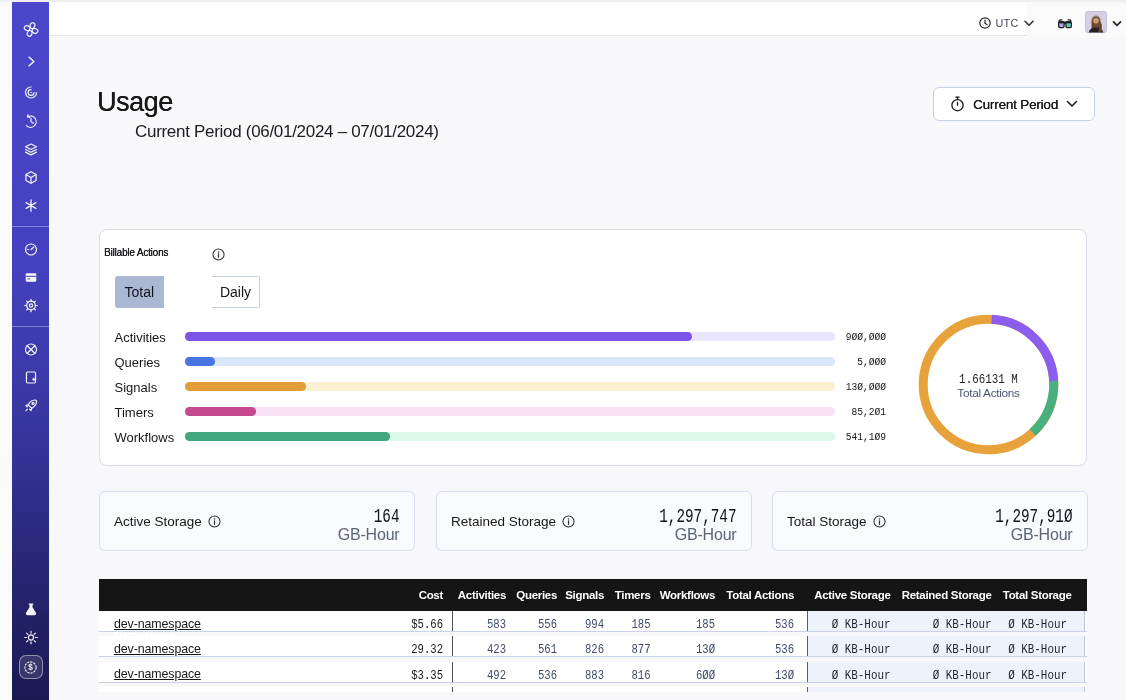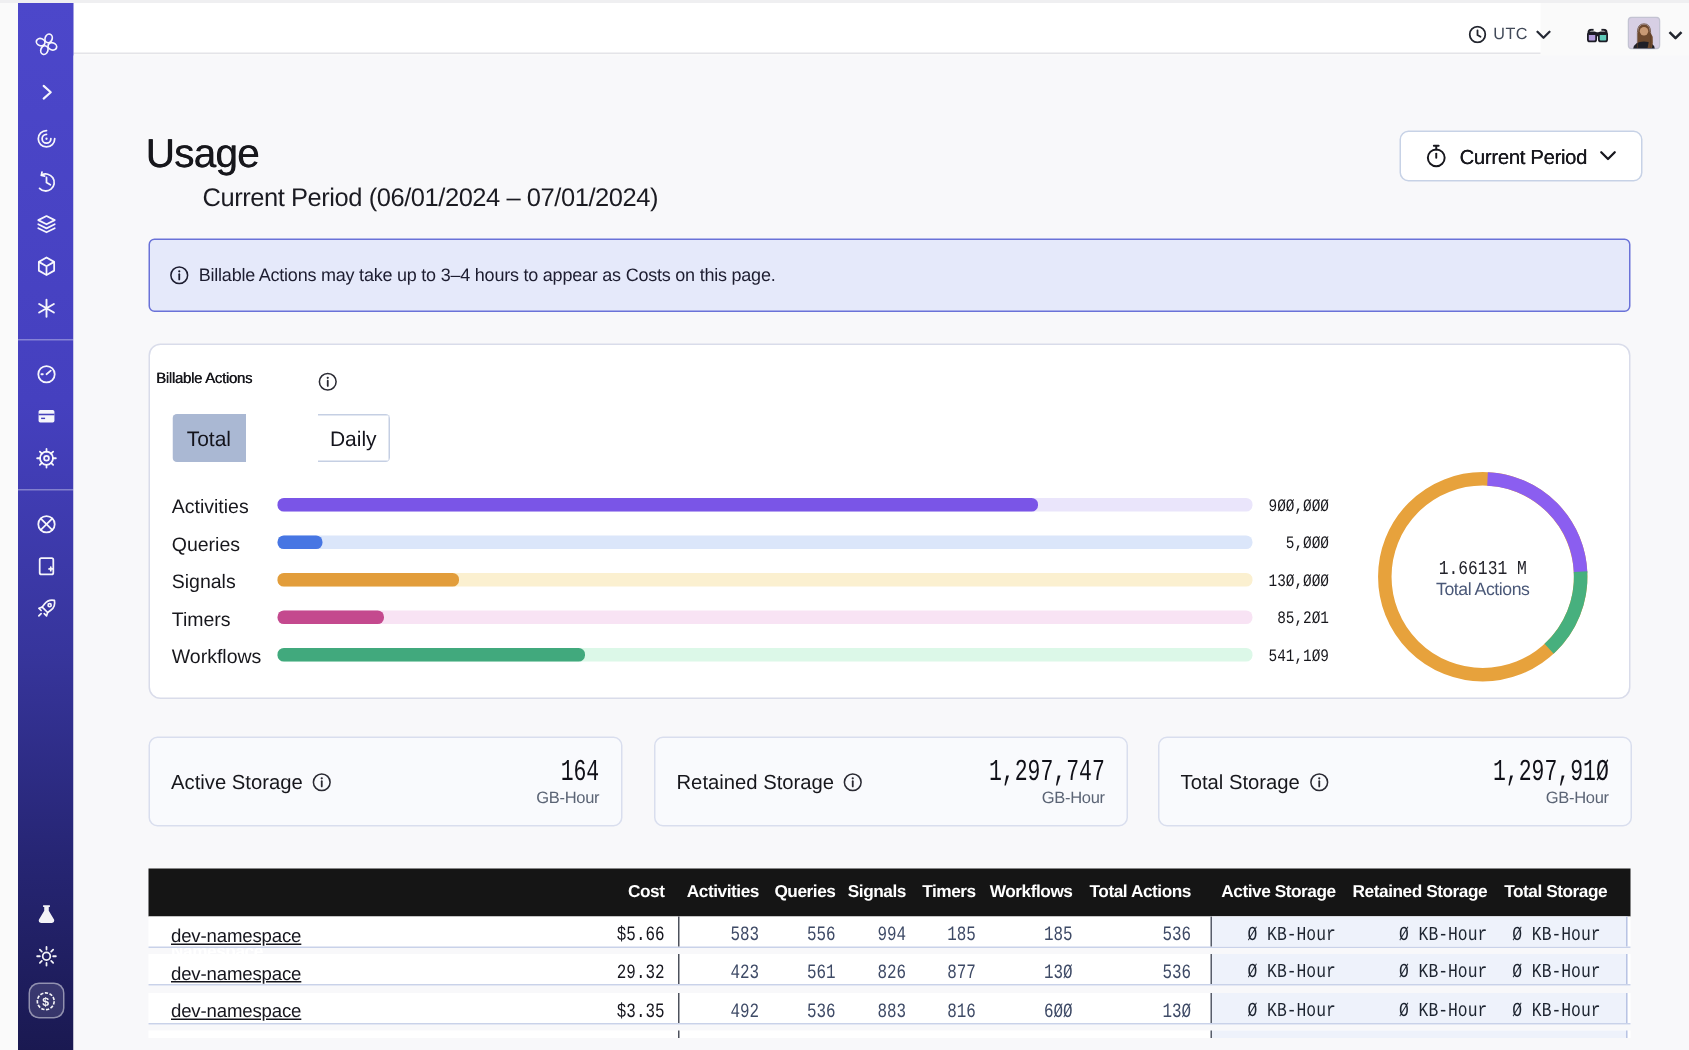--- a/index.html
+++ b/index.html
@@ -51,21 +51,21 @@
     transform-origin:100% 50%; line-height:10px; }
 
   
   .scard { position:absolute; top:454px; width:316px; height:60px; background:#f9fafd;
     border:1px solid #d9deee; border-radius:6px; }
   .slabel { position:absolute; left:14.5px; top:22px; font-size:13.5px; color:#17171c;
     display:flex; align-items:center; gap:6px;}
   .sval { position:absolute; right:14px; top:13.5px; font-family:"Liberation Mono",monospace;
     font-size:14.3px; color:#101018; transform:scaleY(1.42); transform-origin:100% 0;
     line-height:14px; }
-  .sunit { position:absolute; right:14px; top:33.5px; font-size:11px; letter-spacing:-0.2px; color:#5b6475; }
+  .sunit { position:absolute; right:14px; top:33.5px; font-size:16px; letter-spacing:-0.2px; color:#5b6475; }
 
   
   #tablewrap { left:49.5px; top:542px; width:988.5px; }
   #thead { position:absolute; left:0; top:0; width:988.5px; height:32px; background:#151515; }
   .th { position:absolute; top:0; height:32px; line-height:32px; color:#fff; font-size:11.5px;
     letter-spacing:-0.3px; font-weight:700; white-space:nowrap; }
   .tr { position:absolute; left:0; width:988.5px; height:21px; background:#fff;
     border-bottom:1px solid #c9d2e9; }
   .storbg { position:absolute; left:708.5px; top:0; width:278px; height:100%; background:#eef2fb;
     border-left:1px solid #595e6b; border-right:1px solid #b9c4e4; }
@@ -242,28 +242,20 @@
         <circle cx="7.5" cy="9.2" r="5.6"></circle>
         <path d="M7.5 9.2 V6.4"></path>
         <path d="M5.9 1.2 h3.2 M7.5 1.2 v2.4"></path>
       </g>
     </svg>
     <span>Current Period</span>
     <svg width="12" height="8" viewBox="0 0 12 8">
       <path d="M1.5 1.5 L6 6 L10.5 1.5" fill="none" stroke="#17171d" stroke-width="1.5" stroke-linecap="round" stroke-linejoin="round"></path>
     </svg>
   </div>
-  <div id="banner" class="abs">
-    <svg style="margin-left:13px; flex:none;" width="13" height="13" viewBox="0 0 14 14">
-      <circle cx="7" cy="7" r="6" fill="none" stroke="#1d1d30" stroke-width="1.1"></circle>
-      <circle cx="7" cy="4.2" r="0.8" fill="#1d1d30"></circle>
-      <path d="M7 6.2 V10" stroke="#1d1d30" stroke-width="1.3" stroke-linecap="round"></path>
-    </svg>
-    <span class="txt">Billable Actions may take up to 3–4 hours to appear as Costs on this page.</span>
-  </div>
 
   <div id="bcard" class="abs"></div>
   <div id="bctitle" class="abs">Billable Actions</div>
   <svg class="abs" style="left:163px; top:211px;" width="13" height="13" viewBox="0 0 14 14">
     <circle cx="7" cy="7" r="6" fill="none" stroke="#2a2a33" stroke-width="1.1"></circle>
     <circle cx="7" cy="4.2" r="0.8" fill="#2a2a33"></circle>
     <path d="M7 6.2 V10" stroke="#2a2a33" stroke-width="1.3" stroke-linecap="round"></path>
   </svg>
   <div id="toggle" class="abs">
     <div class="seg sel">Total</div>

